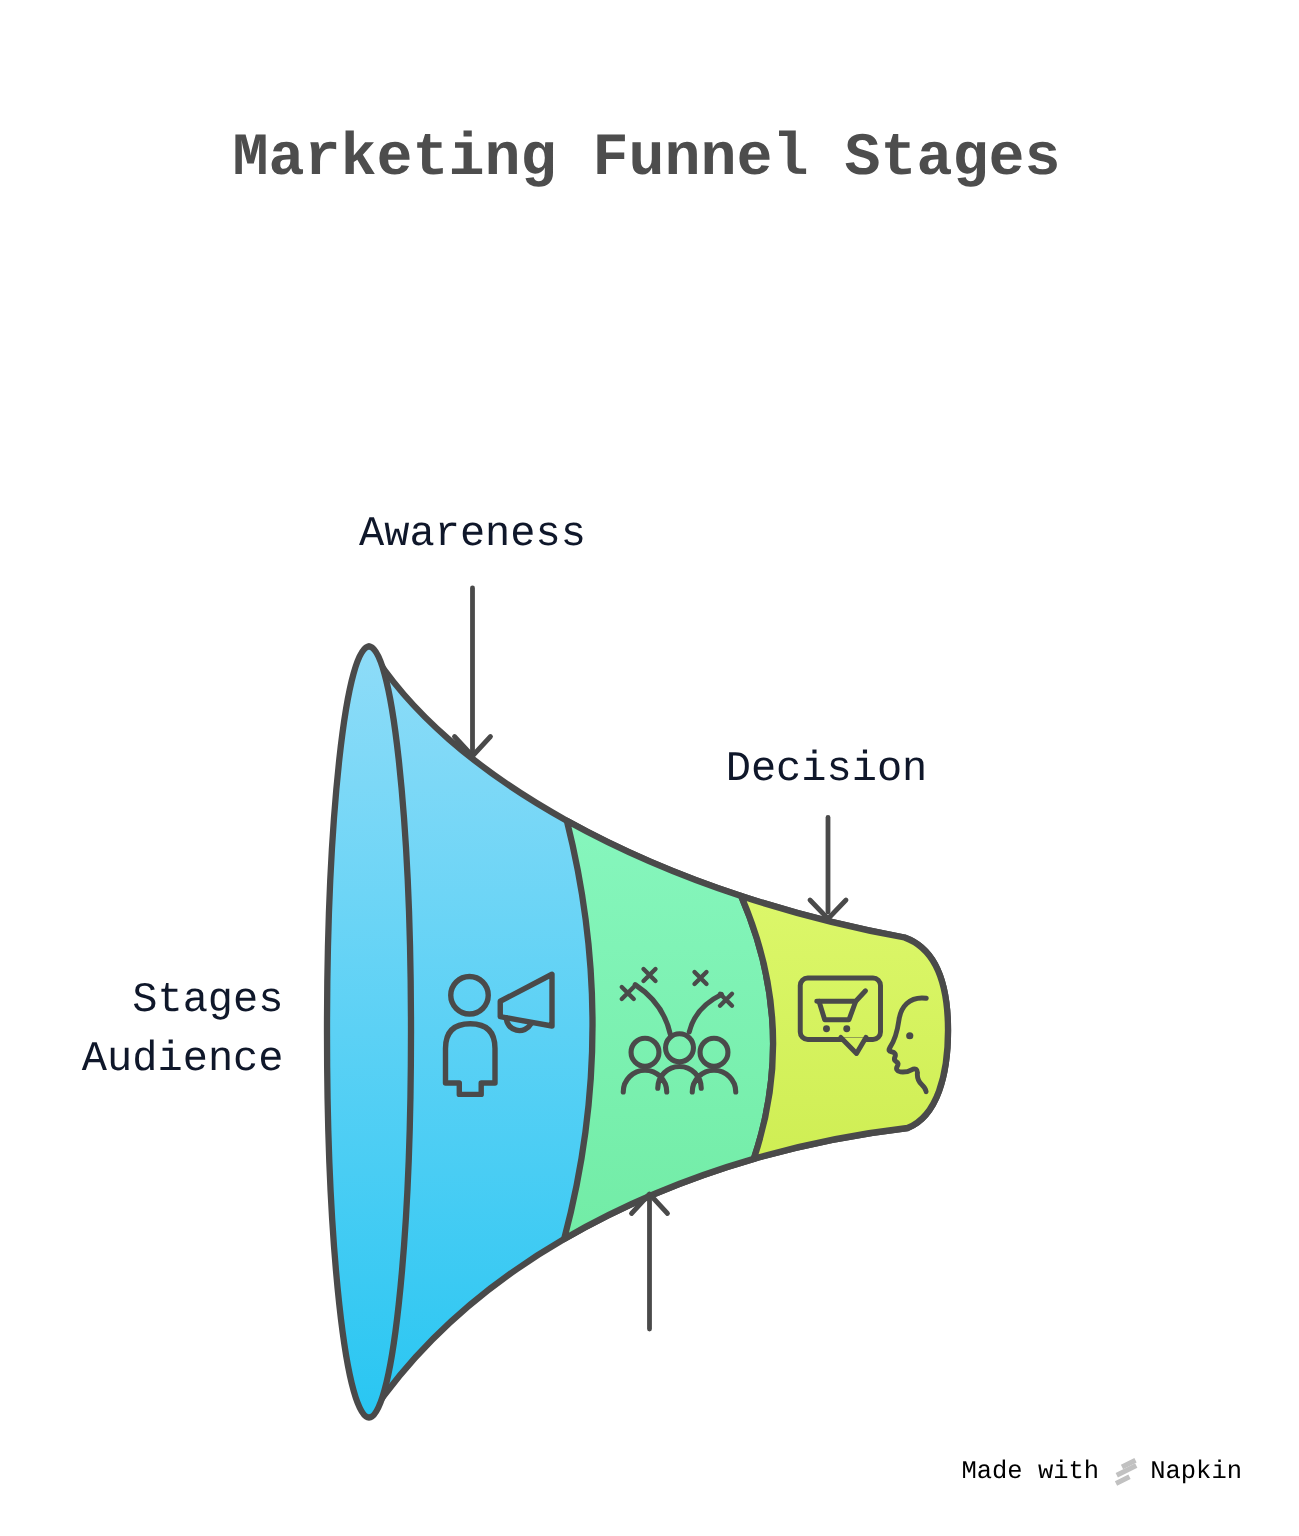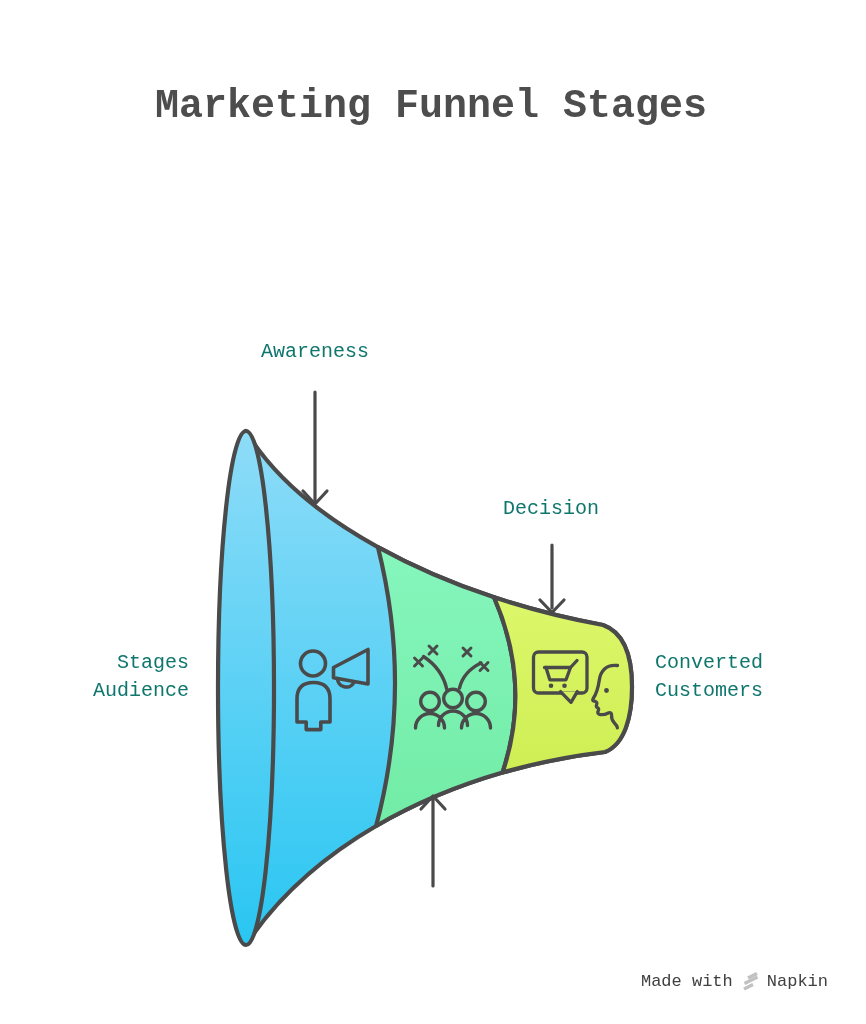--- a/index.html
+++ b/index.html
@@ -6,31 +6,31 @@
   .canvas{
     position:relative;width:862px;height:1024px;background:#ffffff;overflow:hidden;
     font-family:Liberation Mono, monospace;
   }
   .diagram-svg{position:absolute;left:0;top:0;}
   .page-title{
     position:absolute;left:0;right:0;top:84px;text-align:center;
     font-size:40px;font-weight:700;color:#4d4d4d;letter-spacing:0px;
   }
   .label{
-    position:absolute;font-size:20px;color:#0f766e;line-height:1.38;
+    position:absolute;font-size:28px;color:#0f172a;line-height:1.38;
     white-space:nowrap;
   }
   .label-awareness{left:315px;top:338px;transform:translateX(-50%);}
   .label-decision{left:551px;top:495px;transform:translateX(-50%);text-align:center;}
   .label-consideration{left:433px;top:908px;transform:translateX(-50%);}
   .label-broad{right:673px;top:649px;width:170px;white-space:normal;text-align:right;}
   .label-converted{left:655px;top:649px;width:175px;white-space:normal;text-align:left;}
   .watermark{
     position:absolute;right:34px;top:970px;display:flex;align-items:center;gap:7px;
-    color:#404040;font-size:17px;
+    color:#000000;font-size:17px;
   }
   .watermark .brand{font-weight:500;text-align:right;}
 </style>
 </head>
 <body>
 
 <div class="canvas">
 
   <div class="page-title">Marketing Funnel Stages</div>
 
@@ -136,21 +136,20 @@
       <g stroke-width="3.2">
         <path d="M433,886 V799"></path>
         <path d="M421,809 L433,796 L445,809"></path>
       </g>
     </g>
   </svg>
 
   <div class="label label-awareness">Awareness</div>
   <div class="label label-decision">Decision</div>
   <div class="label label-broad">Stages Audience</div>
-  <div class="label label-converted">Converted Customers</div>
 
   <div class="watermark">
     <span>Made with</span>
     <svg width="20" height="22" viewBox="0 0 20 22">
       <g stroke="#c1c1c1" stroke-width="3.4" stroke-linecap="butt" fill="none">
         <path d="M8,8 L17,3.5"></path>
         <path d="M4.5,13.5 L17.5,7"></path>
         <path d="M4,19 L13,14.5"></path>
       </g>
     </svg>

